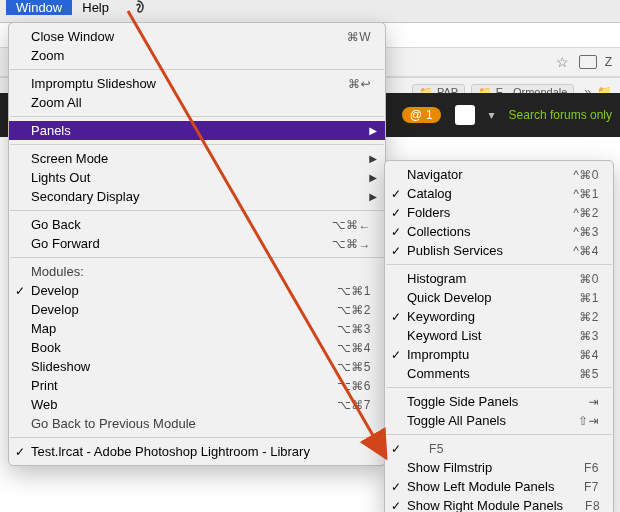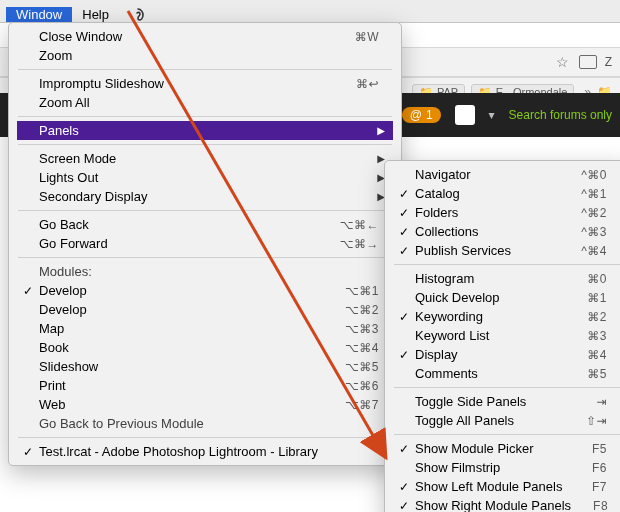--- a/index.html
+++ b/index.html
@@ -11,21 +11,21 @@
     font-size: 13px;
     background: #fff;
     overflow: hidden;
     color: #000;
   }
   .menubar {
     height: 22px;
     background: #ececec;
     border-bottom: 1px solid #c5c5c5;
     display: flex;
-    align-items: flex-end;
+    align-items: flex-start;
     padding-left: 6px;
   }
   .menubar .mitem {
     padding: 0 10px;
     display: flex;
     align-items: center;
     font-size: 13px;
   }
   .menubar .mitem.selected {
     background: #2866d7;
@@ -85,21 +85,21 @@
     padding: 1px 6px;
     font-size: 11px;
     color: #555;
   }
   .menu {
     position: absolute;
     background: #f1f1f1;
     border: 1px solid #bcbcbc;
     border-radius: 5px;
     box-shadow: 0 8px 24px rgba(0,0,0,0.25);
-    padding: 4px 8px;
+    padding: 4px 0;
   }
   .menu .row {
     display: flex;
     align-items: center;
     height: 19px;
     padding: 0 14px 0 22px;
     position: relative;
     white-space: nowrap;
   }
   .menu .row .label { flex: 1; }
@@ -322,40 +322,39 @@
       <span class="check">✓</span>
       <span class="label">Keywording</span>
       <span class="short">⌘2</span>
     </div>
   <div class="row">
       <span class="label">Keyword List</span>
       <span class="short">⌘3</span>
     </div>
   <div class="row">
       <span class="check">✓</span>
-      <span class="label">Display</span>
+      <span class="label">Impromptu</span>
       <span class="short">⌘4</span>
     </div>
   <div class="row">
       <span class="label">Comments</span>
       <span class="short">⌘5</span>
     </div>
   <div class="sep"></div>
   <div class="row">
       <span class="label">Toggle Side Panels</span>
       <span class="short">⇥</span>
     </div>
   <div class="row">
       <span class="label">Toggle All Panels</span>
       <span class="short">⇧⇥</span>
     </div>
   <div class="sep"></div>
   <div class="row">
       <span class="check">✓</span>
-      <span class="label">Show Module Picker</span>
       <span class="short">F5</span>
     </div>
   <div class="row">
       <span class="label">Show Filmstrip</span>
       <span class="short">F6</span>
     </div>
   <div class="row">
       <span class="check">✓</span>
       <span class="label">Show Left Module Panels</span>
       <span class="short">F7</span>

